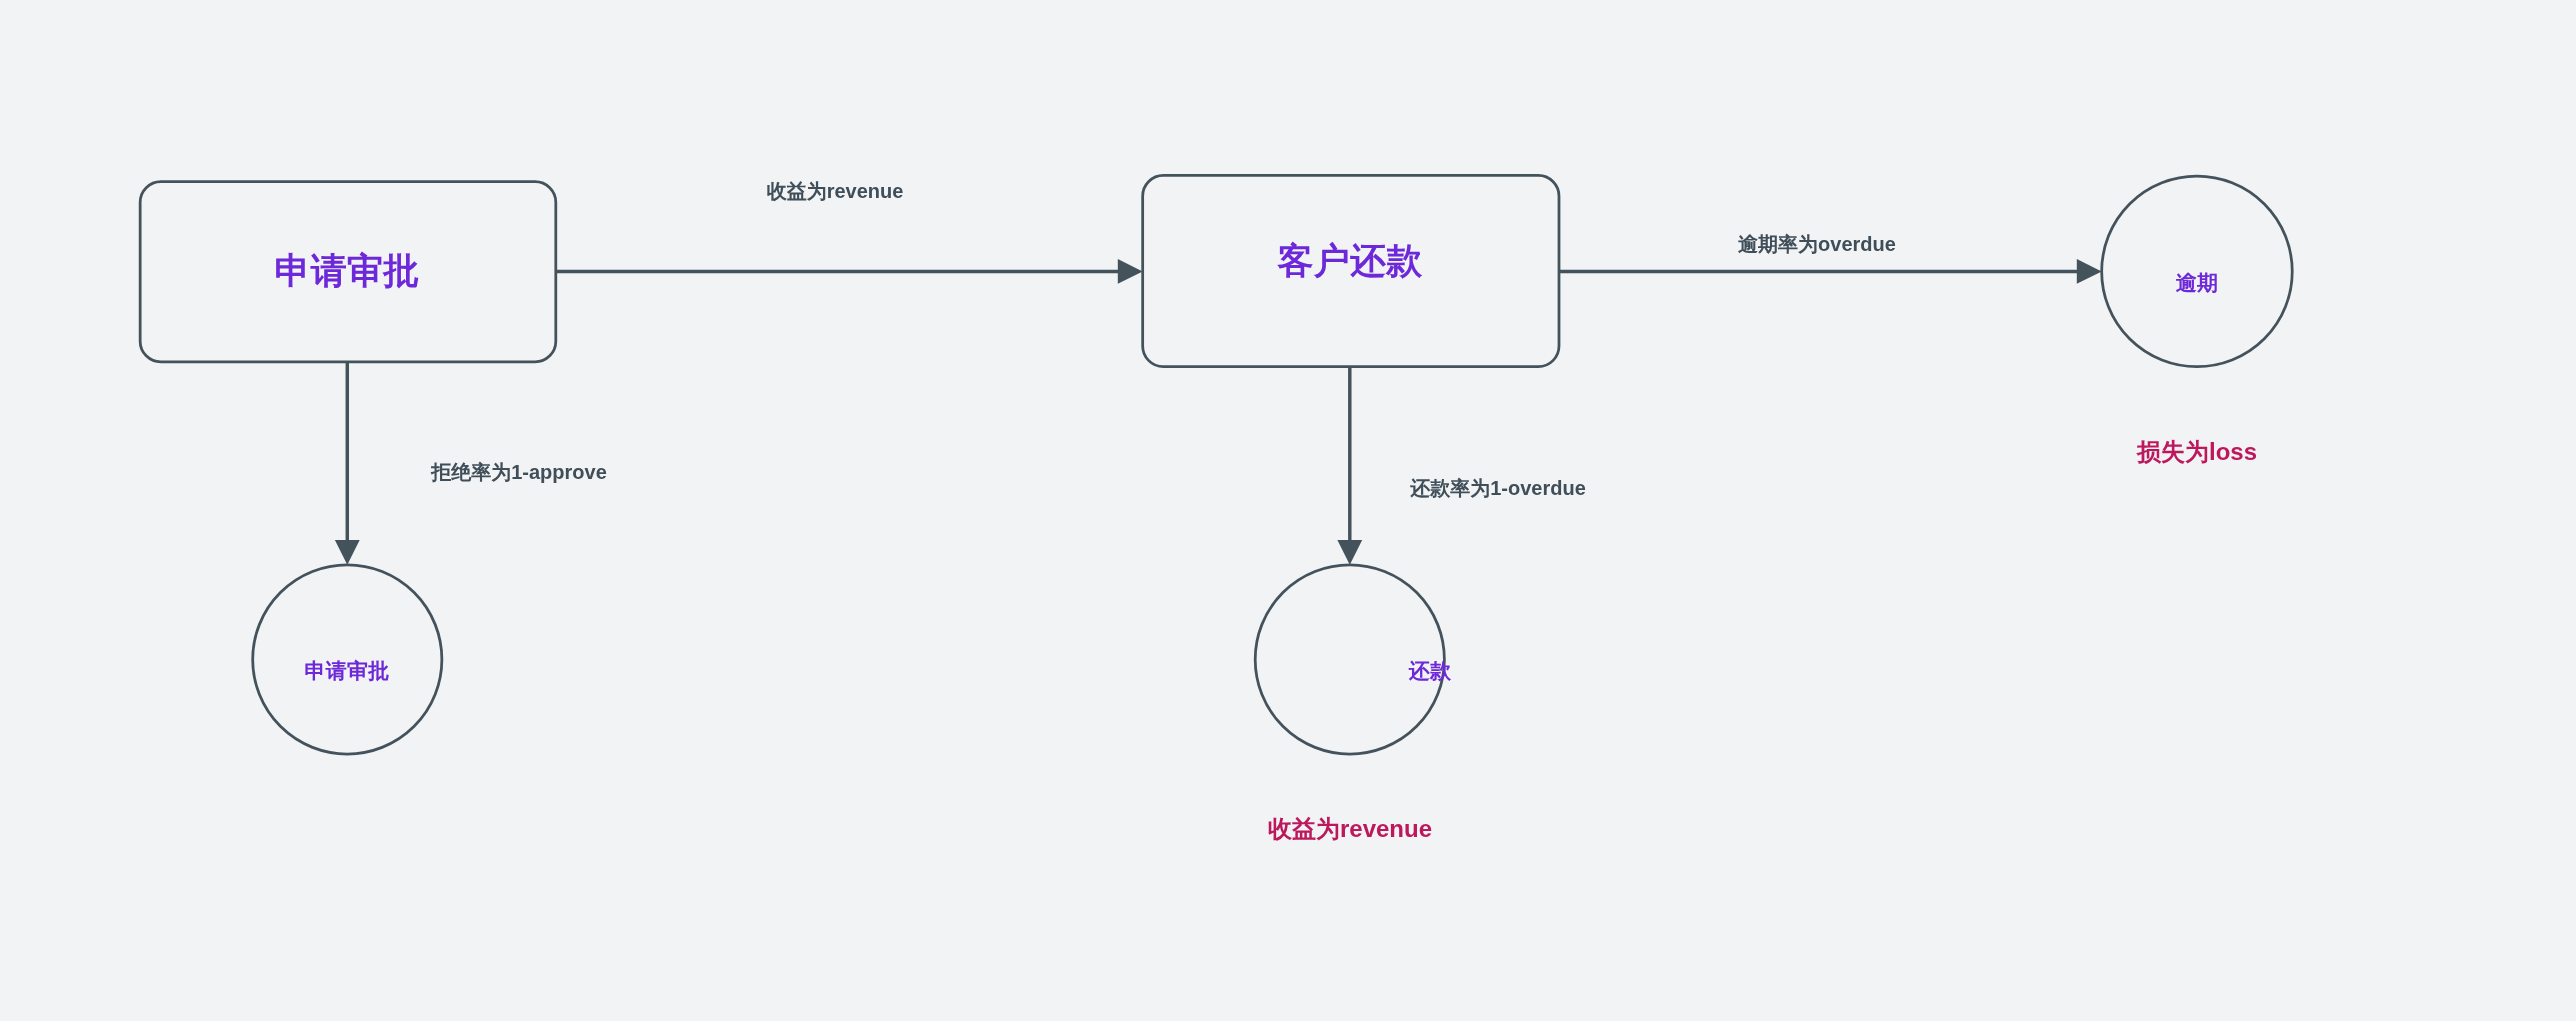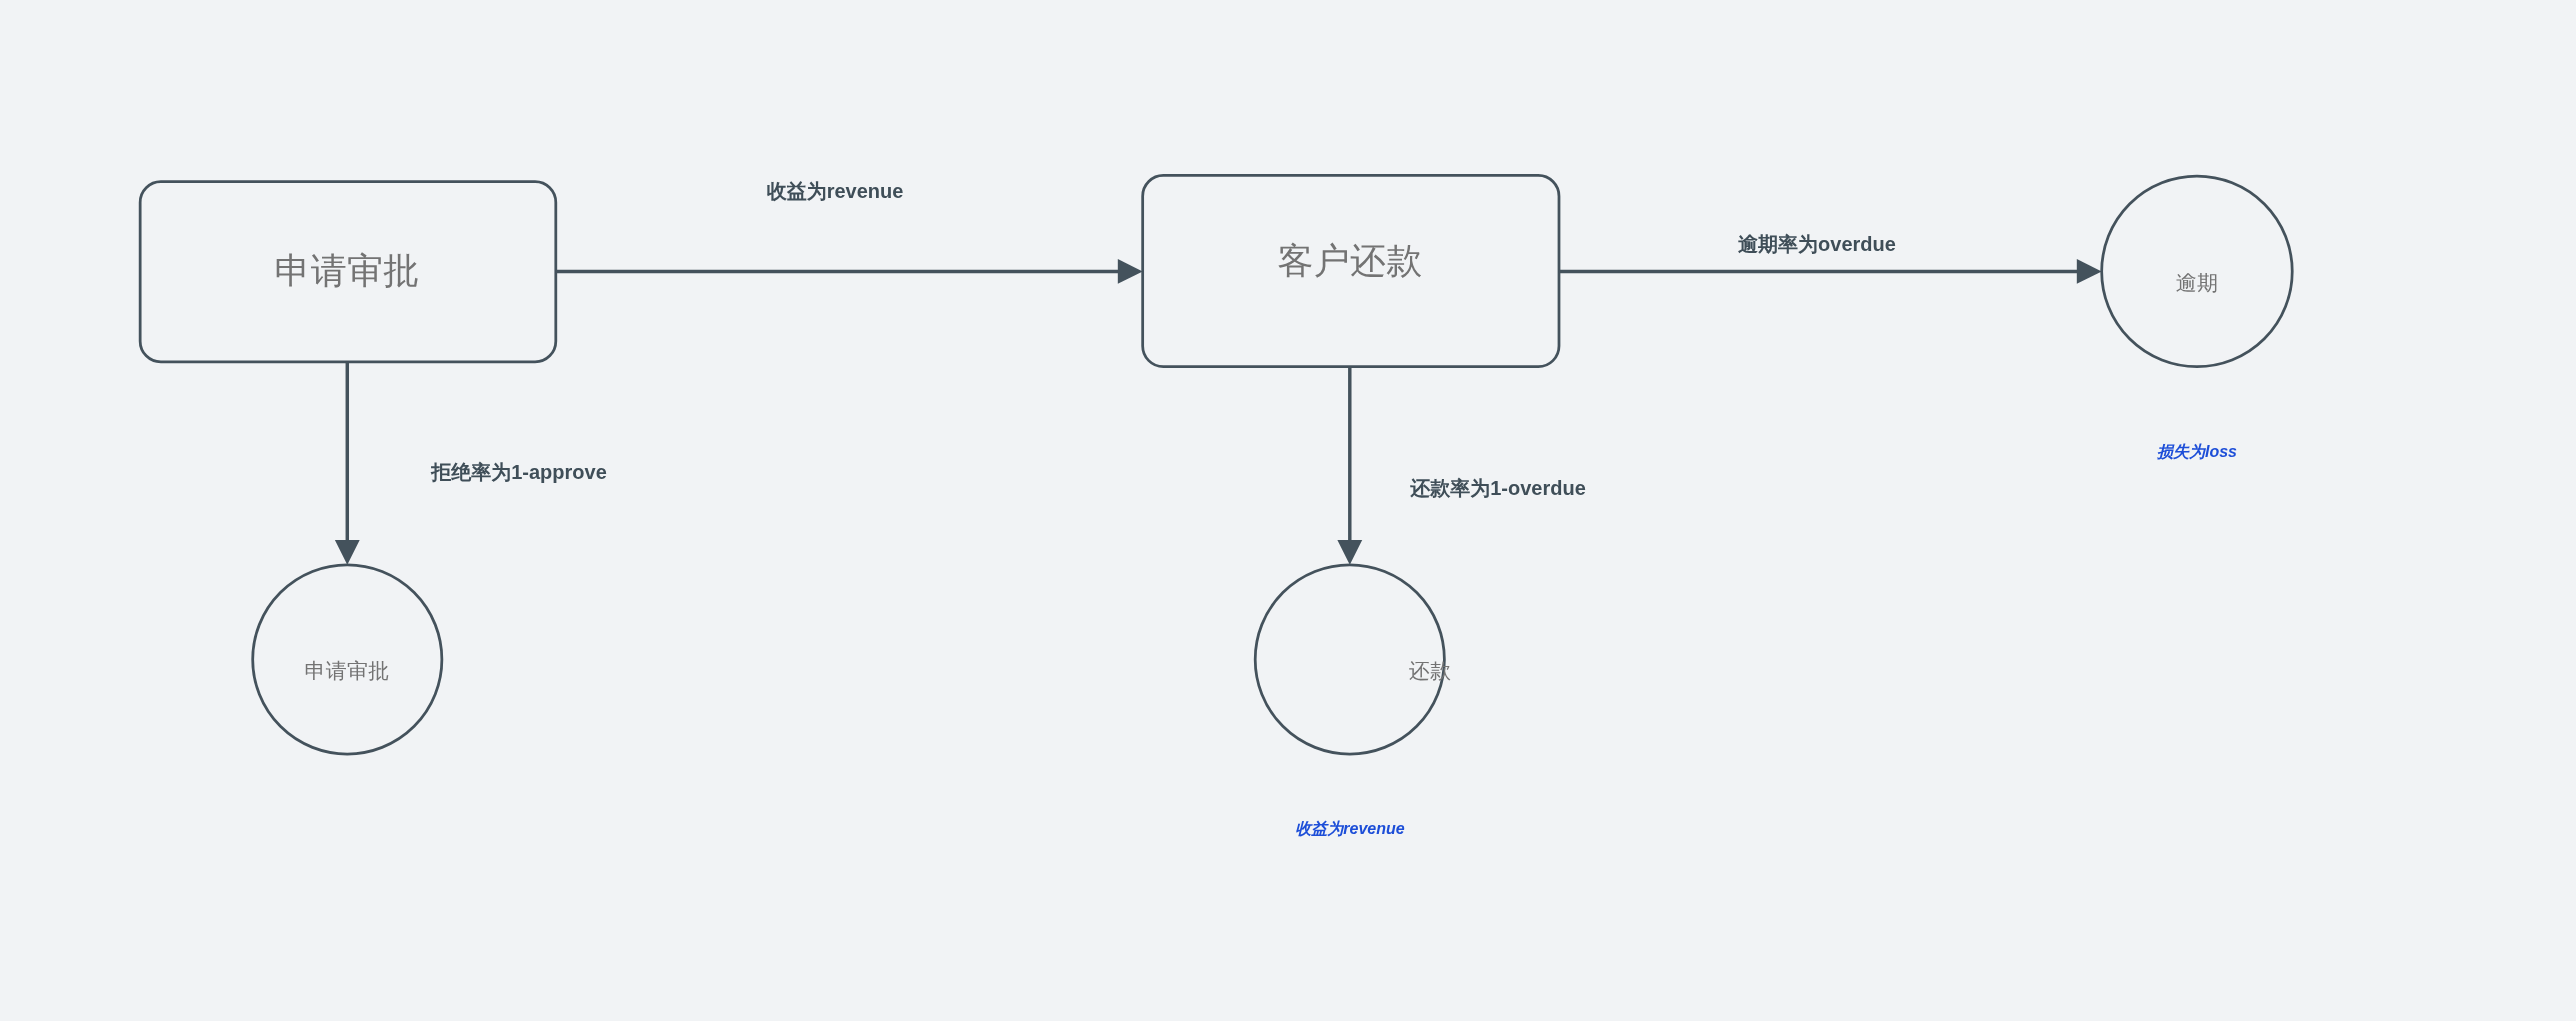--- a/index.html
+++ b/index.html
@@ -35,22 +35,22 @@
     fill: none;
     stroke: #44525c;
     stroke-width: 5;
   }
   .arrow-head {
     fill: #44525c;
     stroke: none;
   }
   .node-label {
     position: absolute;
-    color: #737373;
-    font-weight: normal;
+    color: #6d28d9;
+    font-weight: bold;
     text-align: center;
     white-space: nowrap;
     transform: translate(-50%, -50%);
     letter-spacing: 0.3px;
   }
   .node-label.big {
     font-size: 36px;
   }
   .node-label.small {
     font-size: 21px;
@@ -59,26 +59,25 @@
   .edge-label {
     position: absolute;
     color: #3f4e58;
     font-weight: bold;
     font-size: 20px;
     white-space: nowrap;
     transform: translate(-50%, -50%);
   }
   .caption-label {
     position: absolute;
-    color: #1d4ed8;
+    color: #be185d;
     font-weight: bold;
-    font-size: 16px;
+    font-size: 24px;
     white-space: nowrap;
     transform: translate(-50%, -50%);
-    font-style: italic;
   }
 </style>
 </head>
 <body>
 
 <div id="canvas">
 
   <svg id="diagram-svg" viewBox="0 0 3731 1480" xmlns="http://www.w3.org/2000/svg">
 
     <rect class="node-shape" x="203" y="263" width="602" height="261" rx="30" ry="30"></rect>

